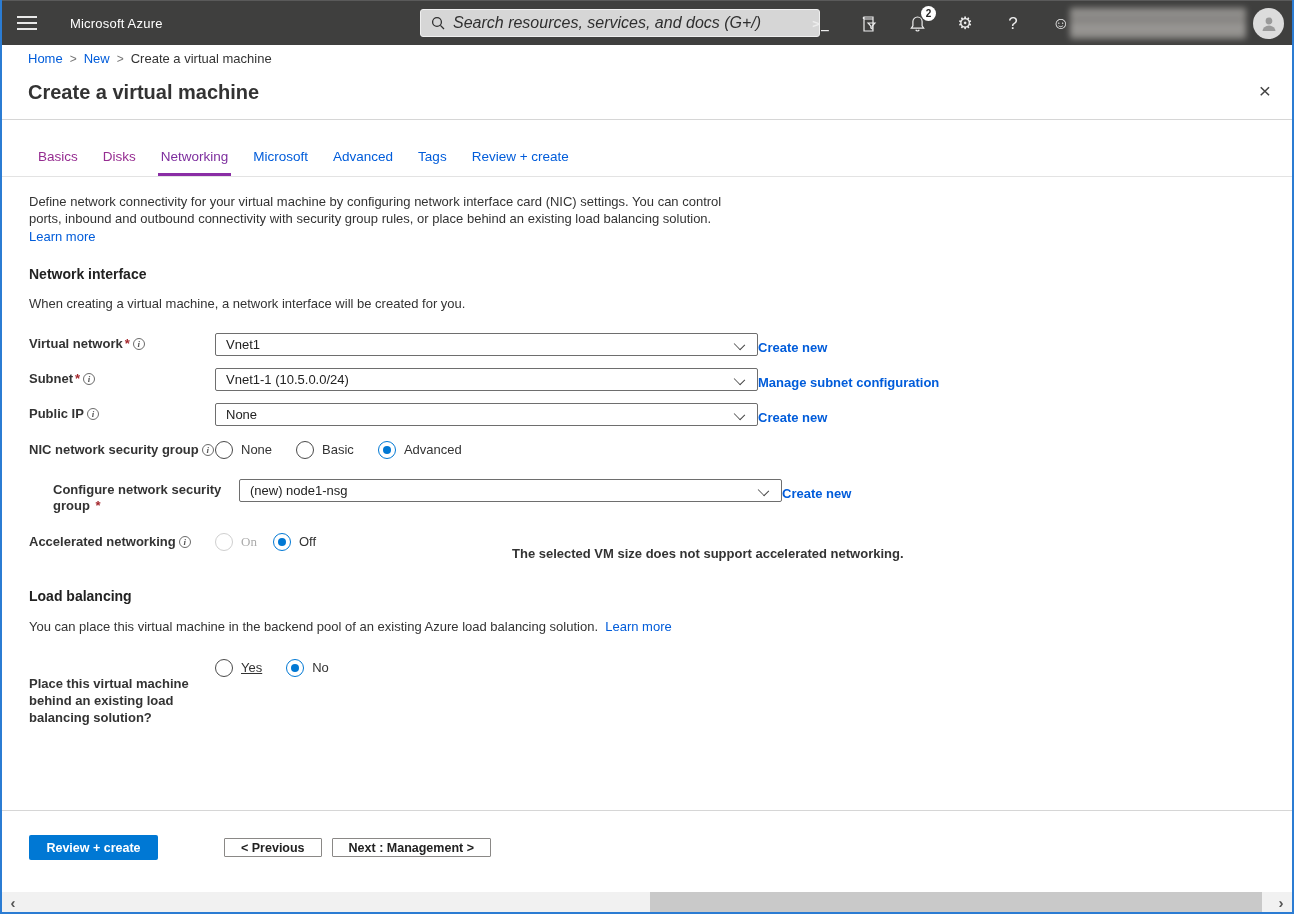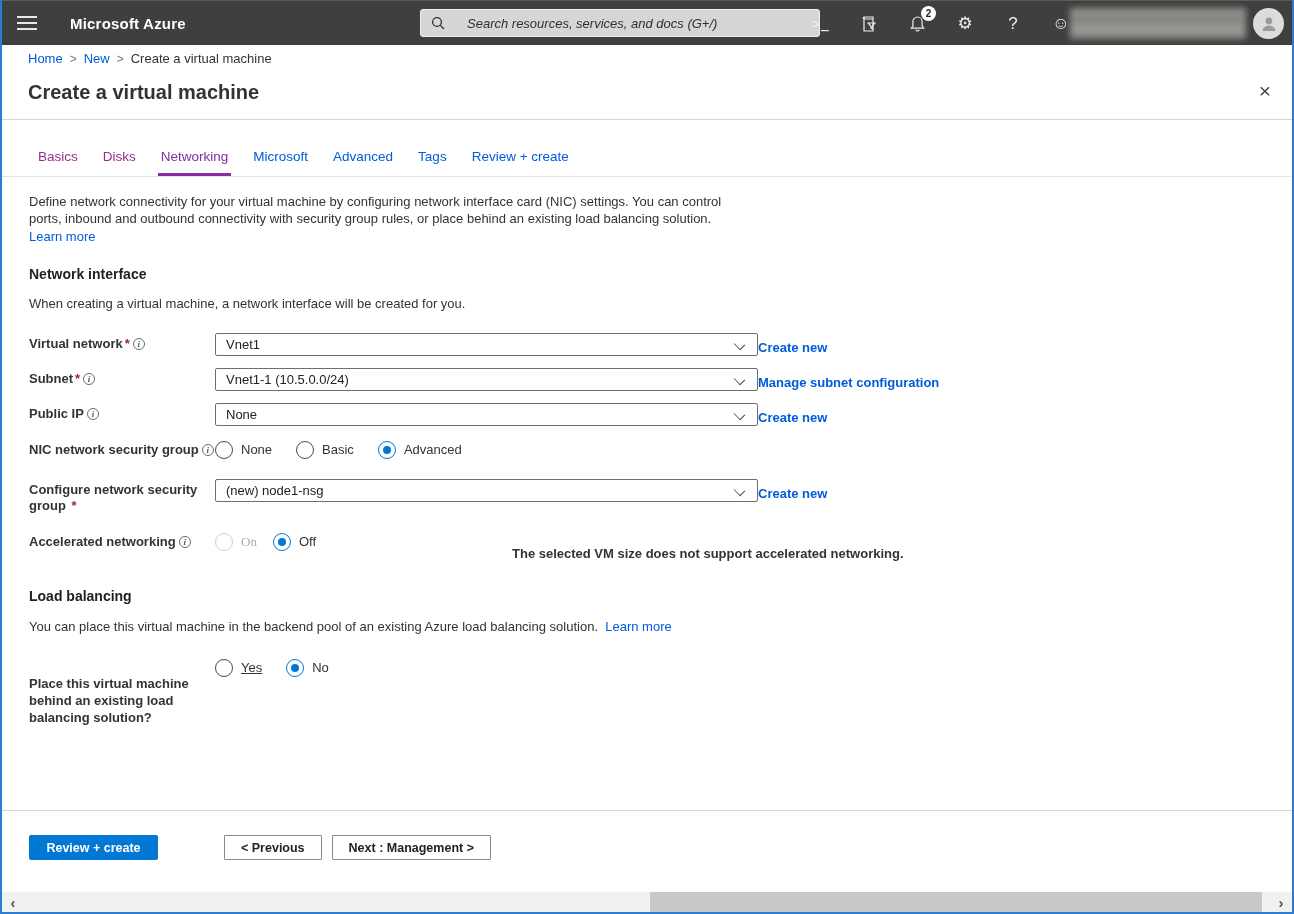--- a/index.html
+++ b/index.html
@@ -8,26 +8,26 @@
 
   .window { position:relative; width:1294px; height:914px; background:#fff; overflow:hidden;
             border-left:2px solid #2b7cd3; border-right:2px solid #2b7cd3; border-bottom:2px solid #2b7cd3; }
 
   
   .topbar { position:relative; height:45px; background:#3f3f3e; border-top:1px solid #5a5a5a;
             display:flex; align-items:center; color:#fff; }
   .hamburger { width:50px; height:45px; display:flex; align-items:center; justify-content:center; cursor:pointer; }
   .hamburger .bars { width:20px; }
   .hamburger .bars span { display:block; height:2px; background:#e8e8e8; margin:4px 0; }
-  .top-title { font-size:15px; font-weight:700; margin-left:18px; letter-spacing:.2px; }
+  .top-title { font-size:13px; font-weight:400; margin-left:18px; letter-spacing:.2px; }
   .searchbox { position:absolute; left:418px; top:8px; width:400px; height:28px; background:#d6d6d6;
                border:1px solid #efefef; border-radius:3px; display:flex; align-items:center; padding:0 10px; }
   .searchbox svg { flex:0 0 auto; }
   .searchbox input { border:none; outline:none; background:transparent; font-style:italic;
-                     font-size:13px; color:#a21caf; width:100%; margin-left:22px;
+                     font-size:16px; color:#a21caf; width:100%; margin-left:8px;
                      font-family:"Liberation Sans", sans-serif; }
   .searchbox input::placeholder { color:#2f2f2f; opacity:1; }
   .top-icons { position:absolute; right:220px; top:0; height:45px; display:flex; align-items:center; gap:26px; }
   .tico { position:relative; width:22px; height:24px; display:flex; align-items:center; justify-content:center;
           color:#ededed; font-size:17px; cursor:pointer; }
   .tico.shell { font-family:"DejaVu Sans Mono", monospace; font-size:13px; font-weight:700; letter-spacing:1px; }
   .badge { position:absolute; top:-6px; right:-8px; width:15px; height:15px; background:#fff; color:#222;
            border-radius:50%; font-size:10px; font-weight:700; display:flex; align-items:center; justify-content:center; }
   .account-blur { position:absolute; right:46px; top:7px; width:176px; height:31px; border-radius:2px;
                   background:linear-gradient(180deg,#9f9d9a 0%, #8d8b88 45%, #a7a5a2 60%, #918f8c 100%);
@@ -95,21 +95,21 @@
   .lb-desc { margin-top:13px; }
   .lb-row { margin-top:21px; }
   .lb-label { line-height:17px; }
 
   
   .footer-area { position:absolute; left:0; right:0; bottom:30px; background:#fff; }
   .footer-divider { border-top:1px solid #d6d6d6; }
   .footer-buttons { display:flex; align-items:center; padding:24px 0 22px 27px; }
   .btn-primary { width:129px; height:25px; background:#0078d4; color:#fff; border:none; border-radius:2px;
                  font-size:12.5px; font-weight:700; cursor:pointer; font-family:"Liberation Sans", sans-serif; }
-  .btn-secondary { height:25px; background:#fff; border:1px solid #8a8886; border-radius:1px; color:#222;
+  .btn-secondary { height:19px; background:#fff; border:1px solid #8a8886; border-radius:1px; color:#222;
                    font-size:12.5px; font-weight:700; padding:0 16px; cursor:pointer; font-family:"Liberation Sans", sans-serif; }
   .btn-prev { margin-left:66px; }
   .btn-next { margin-left:10px; }
 
   
   .hscroll { position:absolute; left:0; right:0; bottom:0; height:20px; background:#f1f1f1; }
   .hscroll .arrow { position:absolute; top:0; width:18px; height:20px; color:#555; font-size:15px; font-weight:700;
                     display:flex; align-items:center; justify-content:center; cursor:pointer; }
   .hscroll .arrow.left { left:2px; }
   .hscroll .arrow.right { right:2px; }
@@ -257,21 +257,21 @@
             </div>
             <div class="radio-opt">
               <span class="radio selected"></span>
               <span class="radio-label">Advanced</span>
             </div>
           </div>
         </div>
       </div>
 
       <div class="form-row">
-        <div class="form-label" style="width:170px;flex:0 0 170px;margin-right:16px;">
+        <div class="form-label" style="width:170px;flex:0 0 170px;margin-right:16px;margin-left:24px;">
           <span>Configure network security group</span> <span class="req">*</span>
         </div>
         <div class="form-control">
           <div class="dropdown">
             <span class="val">(new) node1-nsg</span>
             <span class="chev"></span>
           </div>
           <div class="under-link"><a class="link strong">Create new</a></div>
         </div>
       </div>

